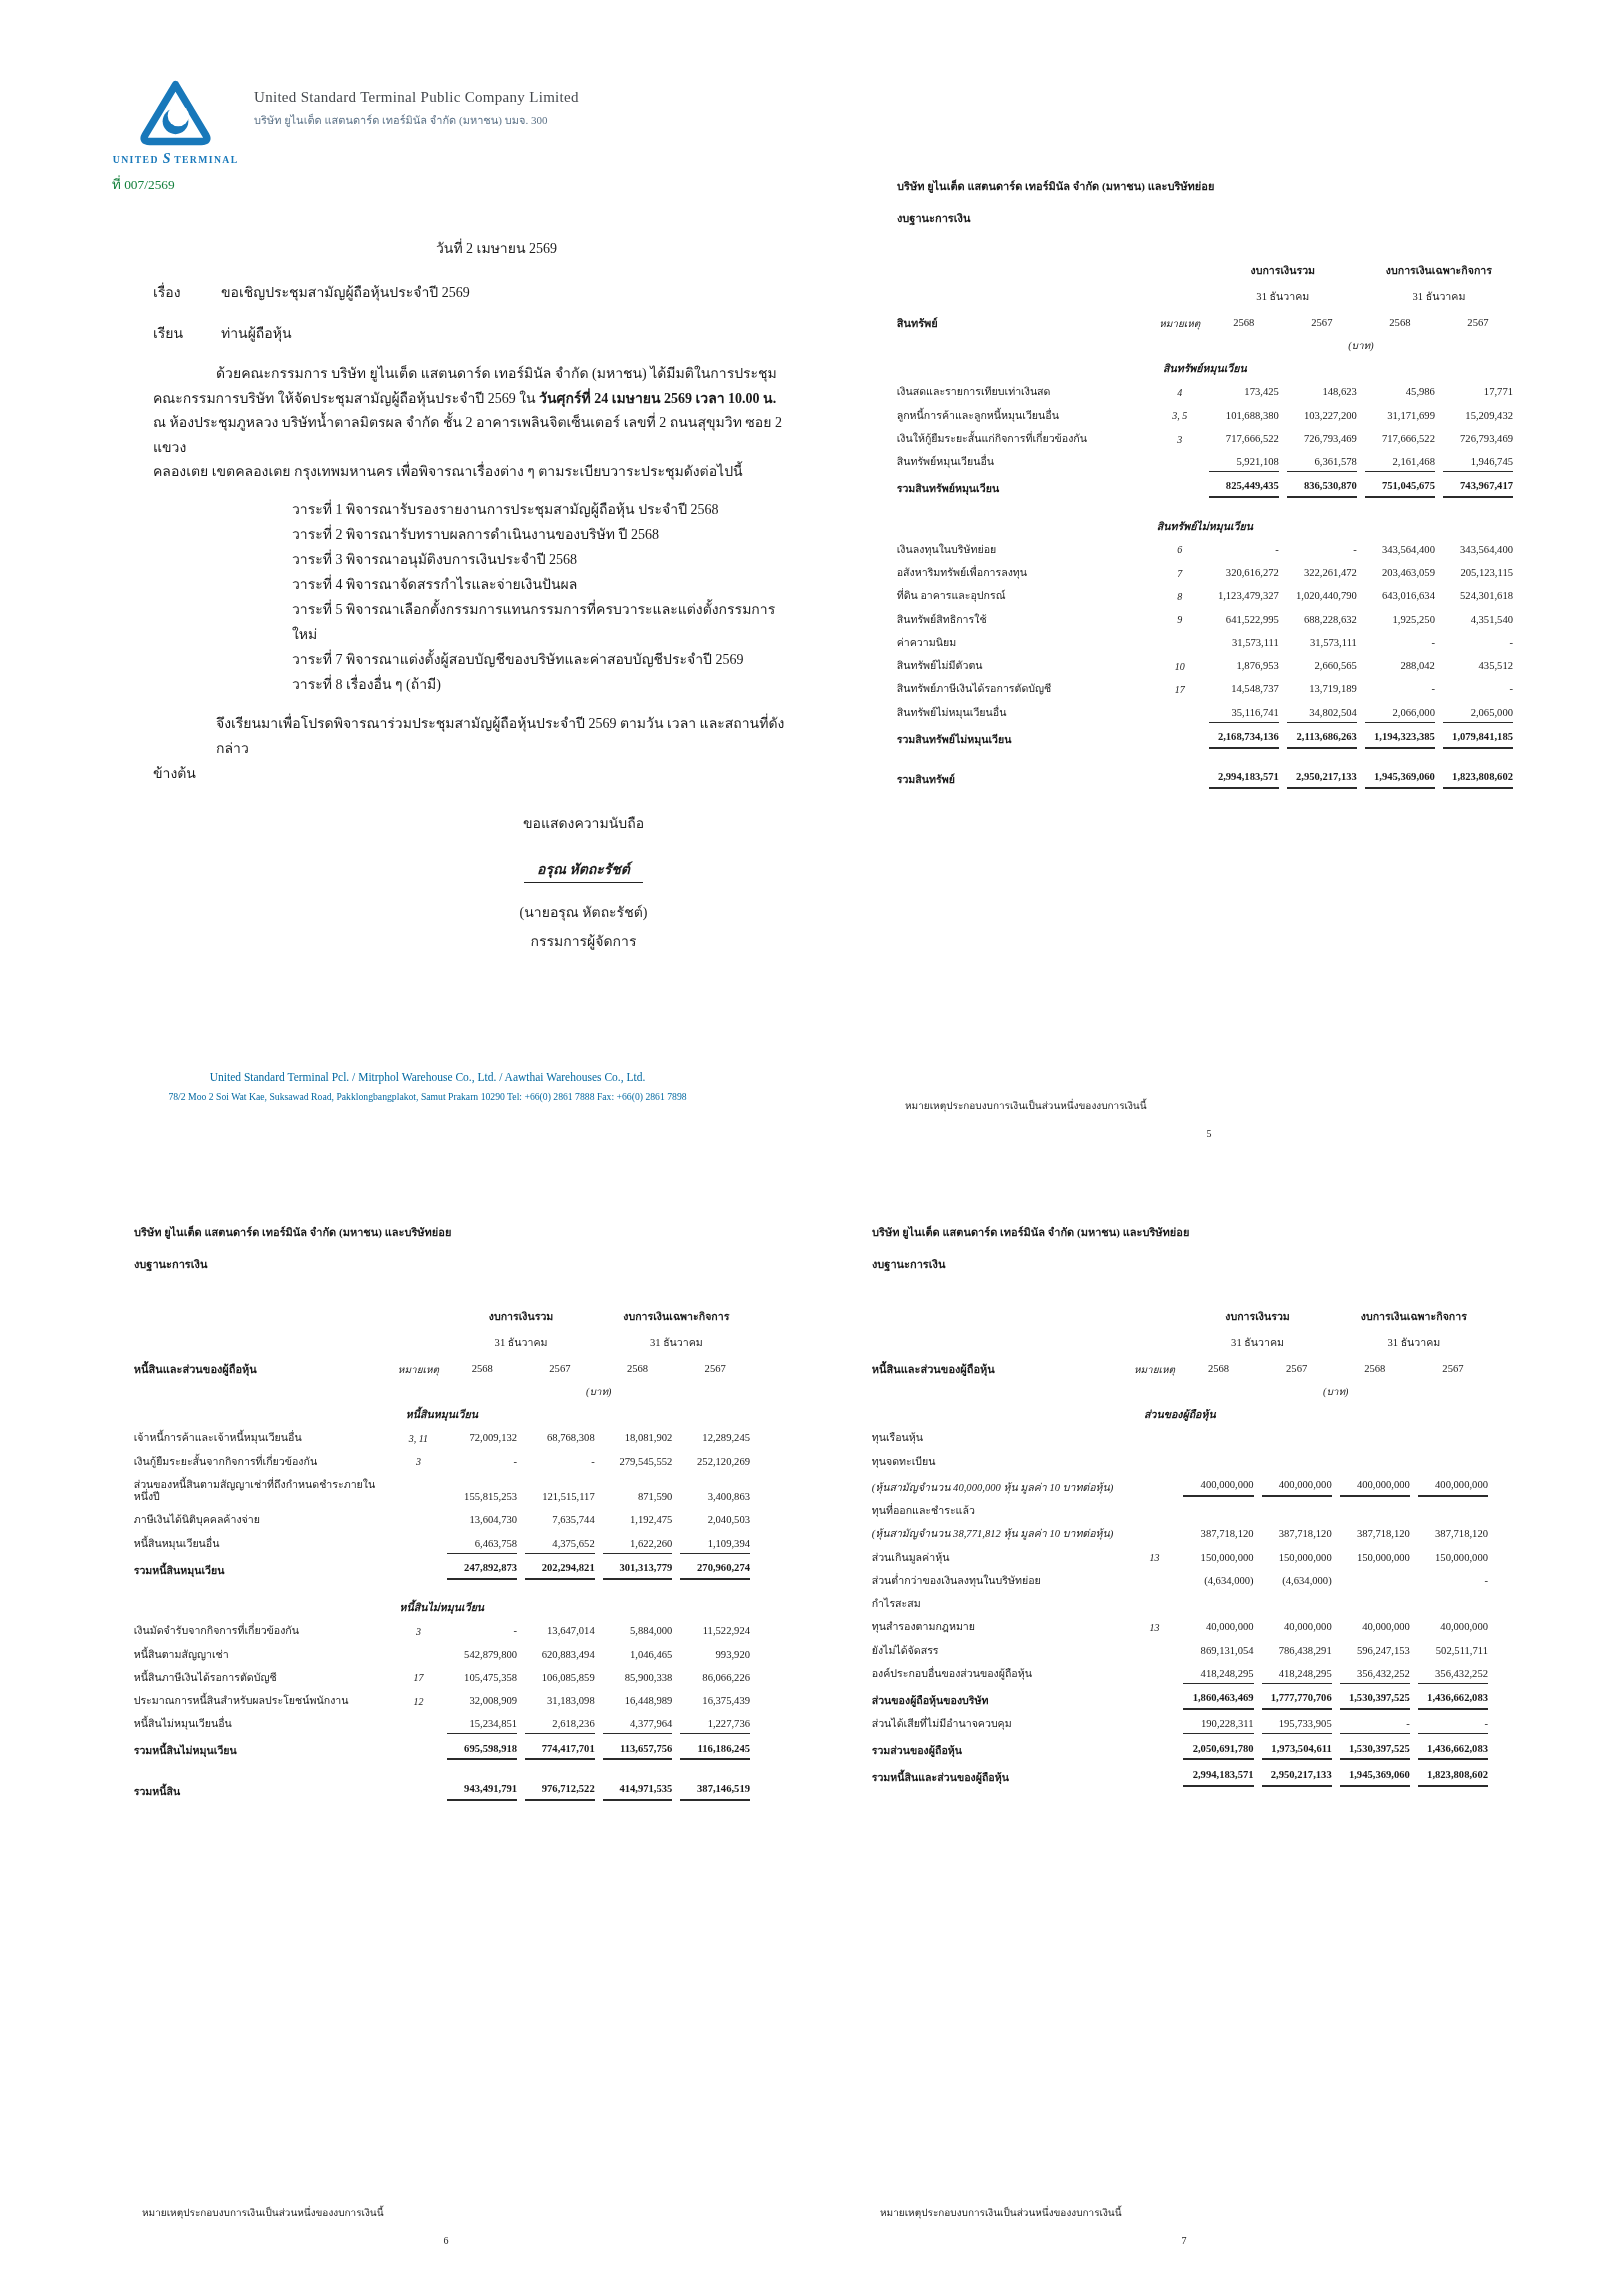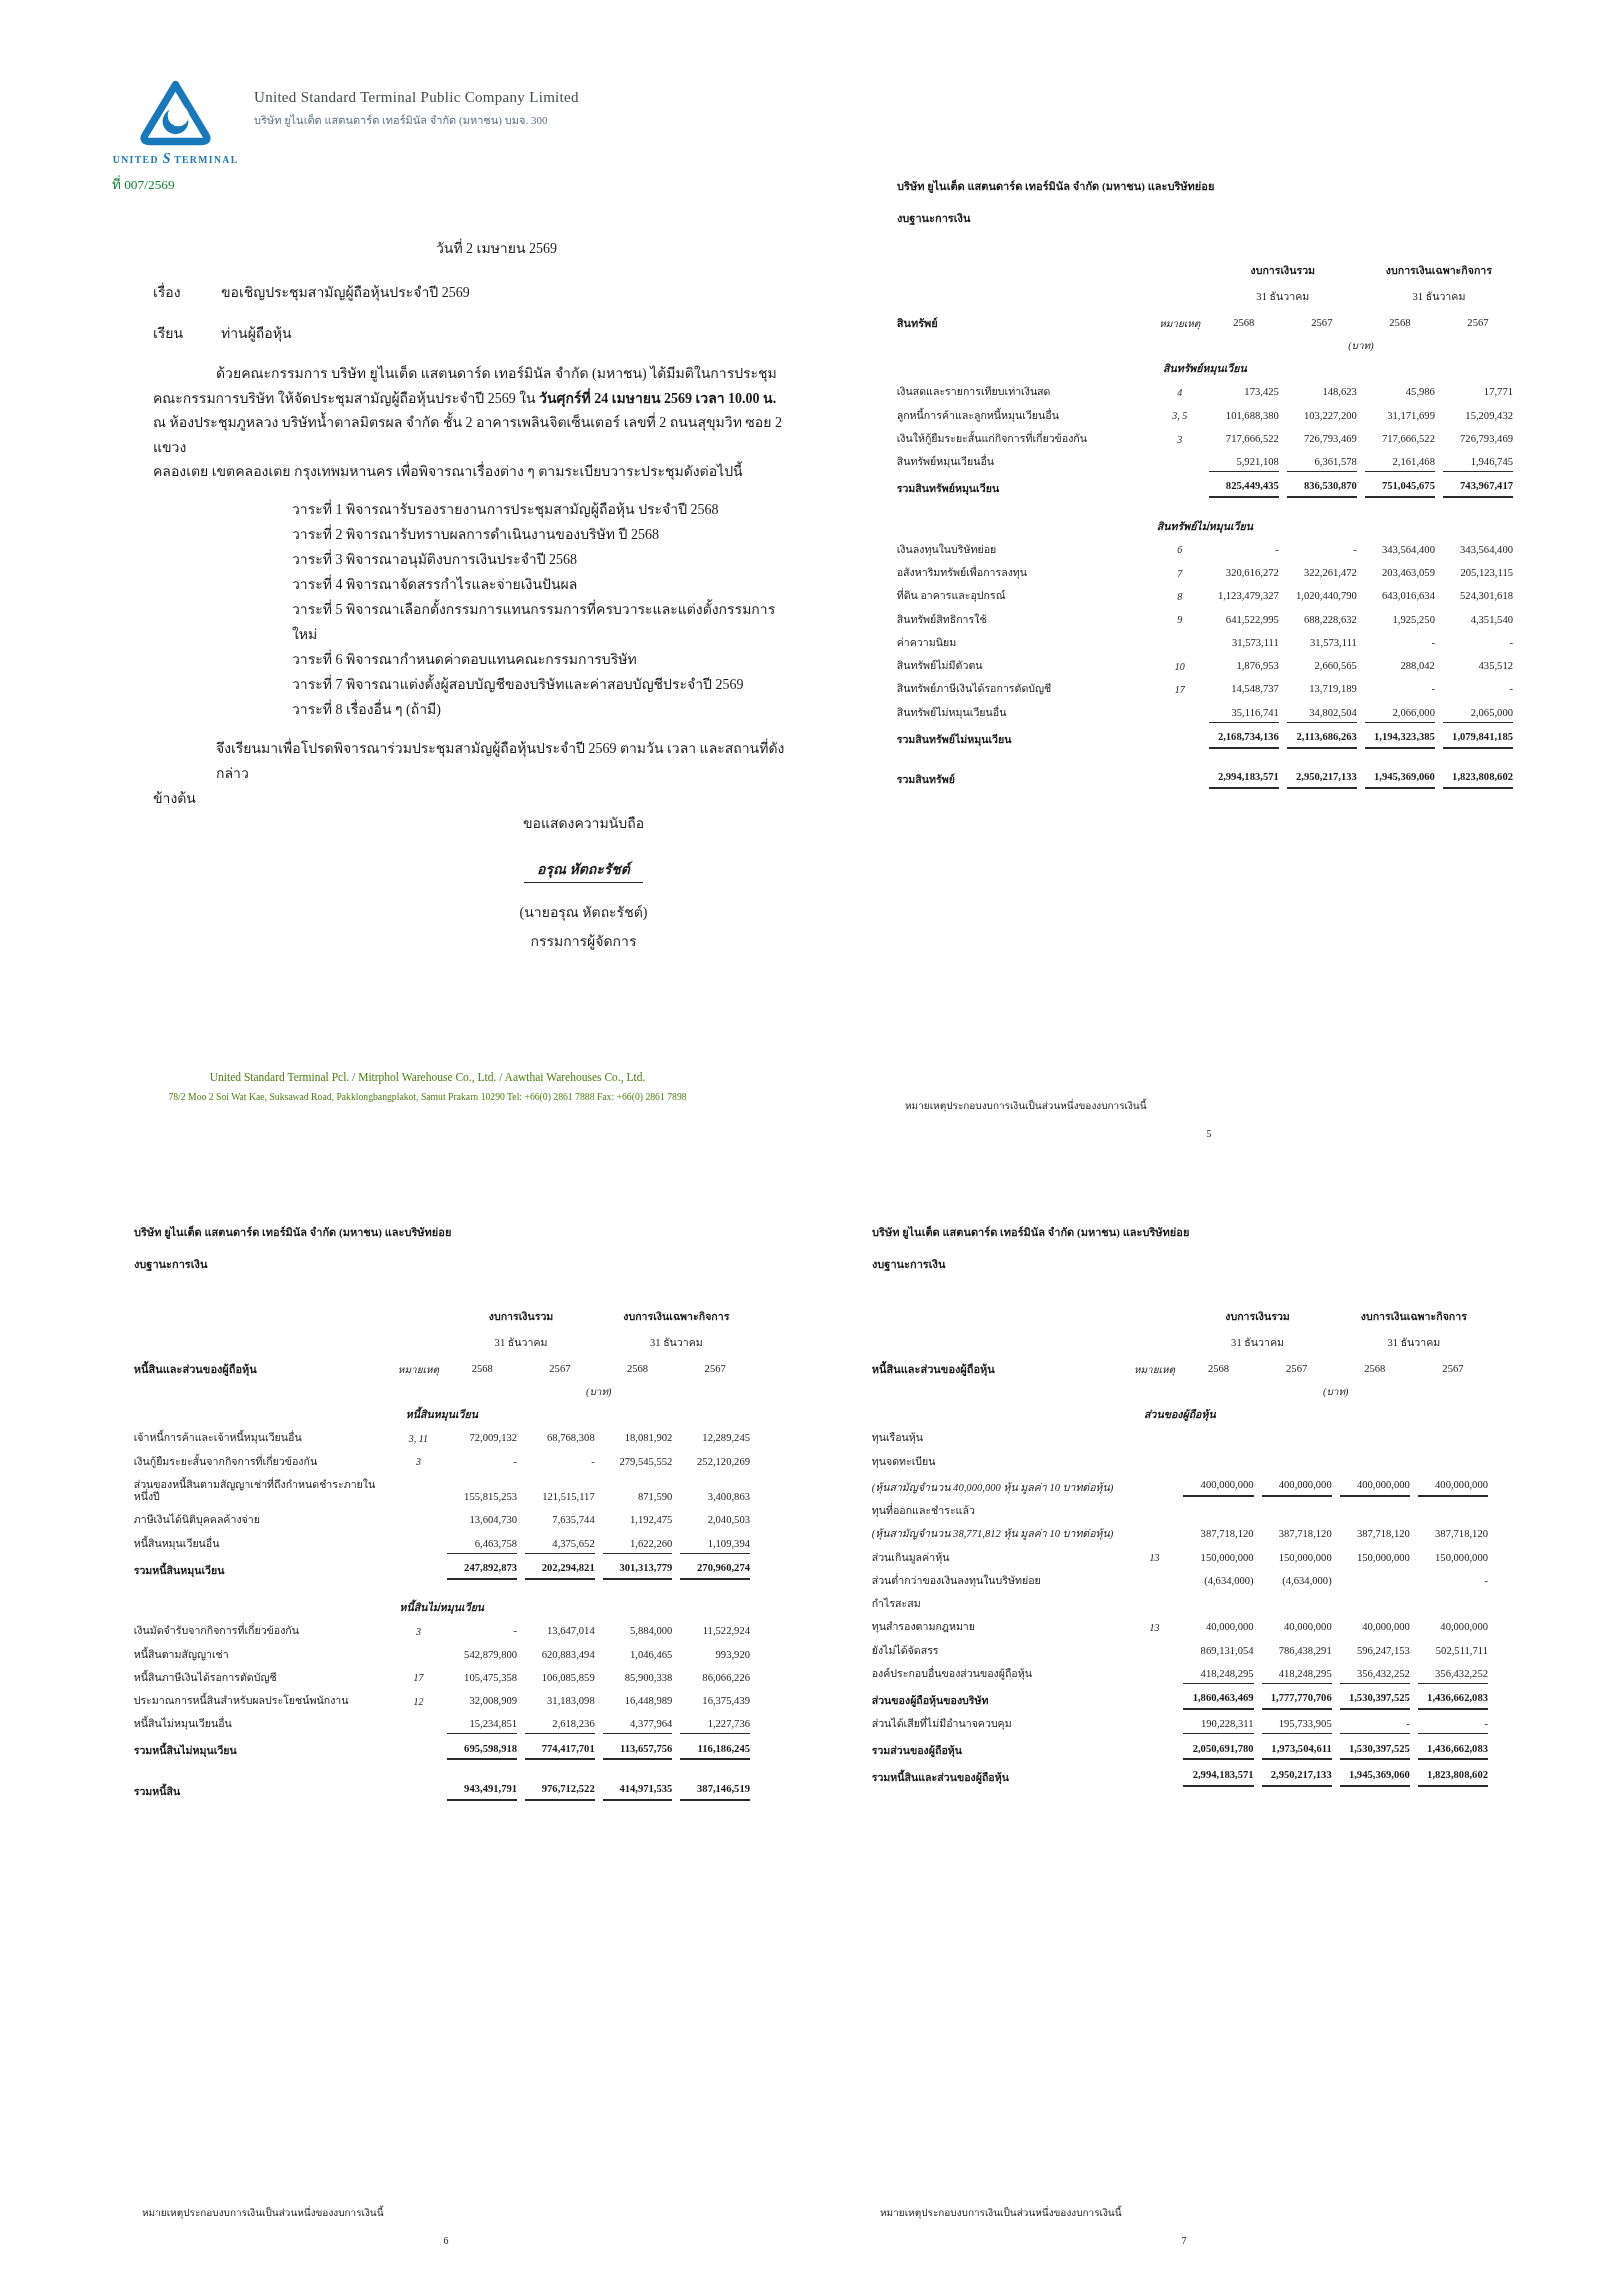--- a/index.html
+++ b/index.html
@@ -29,21 +29,21 @@
   .agenda{margin-top:12px;}
   .agenda-line{padding-left:196px;line-height:25px;}
   .closing{margin-top:14.8px;}
   .closing-line{padding-left:57px;line-height:25px;}
   .closing-line.first{padding-left:120px;}
   .sig-block{position:absolute;top:734px;left:371px;width:249px;text-align:center;font-size:14px;}
   .sig-name{margin-top:24px;font-style:italic;font-weight:bold;border-bottom:1.1px solid #222;
     display:inline-block;padding:0 13px 1.8px;}
   .sig-paren{margin-top:18.5px;}
   .sig-title{margin-top:6.5px;}
-  .letter-footer{position:absolute;bottom:0;left:-32px;right:0;text-align:center;color:#4d7c0f;}
+  .letter-footer{position:absolute;bottom:0;left:-32px;right:0;text-align:center;color:#0369a1;}
   .lf1{font-size:11.5px;}
   .lf2{font-size:9.7px;margin-top:8.3px;}
 
   
   .stmt{position:absolute;font-size:10.6px;color:#1a1a1a;}
   #stmt-assets{left:897px;top:177px;width:624px;height:962px;}
   #stmt-liab{left:134px;top:1223px;width:624px;height:1023px;}
   #stmt-equity{left:872px;top:1223px;width:624px;height:1023px;}
   .st-company{font-weight:bold;font-size:11px;}
   .st-title{font-weight:bold;font-size:11px;margin-top:14px;}
@@ -109,21 +109,20 @@
         <div class="body-line"><span>คณะกรรมการบริษัท ให้จัดประชุมสามัญผู้ถือหุ้นประจำปี 2569 ใน</span><span style="font-weight: bold;"> วันศุกร์ที่ 24 เมษายน 2569  เวลา 10.00 น.</span></div>
         <div class="body-line"><span>ณ ห้องประชุมภูหลวง บริษัทน้ำตาลมิตรผล จำกัด ชั้น 2 อาคารเพลินจิตเซ็นเตอร์ เลขที่ 2 ถนนสุขุมวิท ซอย 2 แขวง</span></div>
         <div class="body-line"><span>คลองเตย เขตคลองเตย กรุงเทพมหานคร เพื่อพิจารณาเรื่องต่าง ๆ ตามระเบียบวาระประชุมดังต่อไปนี้</span></div>
       </div>
     <div class="agenda">
         <div class="agenda-line">วาระที่ 1 พิจารณารับรองรายงานการประชุมสามัญผู้ถือหุ้น ประจำปี 2568</div>
         <div class="agenda-line">วาระที่ 2 พิจารณารับทราบผลการดำเนินงานของบริษัท ปี 2568</div>
         <div class="agenda-line">วาระที่ 3 พิจารณาอนุมัติงบการเงินประจำปี 2568</div>
         <div class="agenda-line">วาระที่ 4 พิจารณาจัดสรรกำไรและจ่ายเงินปันผล</div>
         <div class="agenda-line">วาระที่ 5 พิจารณาเลือกตั้งกรรมการแทนกรรมการที่ครบวาระและแต่งตั้งกรรมการใหม่</div>
-        <div class="agenda-line">วาระที่ 6 พิจารณากำหนดค่าตอบแทนคณะกรรมการบริษัท</div>
         <div class="agenda-line">วาระที่ 7 พิจารณาแต่งตั้งผู้สอบบัญชีของบริษัทและค่าสอบบัญชีประจำปี 2569</div>
         <div class="agenda-line">วาระที่ 8 เรื่องอื่น ๆ (ถ้ามี)</div>
       </div>
     <div class="closing">
         <div class="closing-line first">จึงเรียนมาเพื่อโปรดพิจารณาร่วมประชุมสามัญผู้ถือหุ้นประจำปี 2569 ตามวัน เวลา และสถานที่ดังกล่าว</div>
         <div class="closing-line">ข้างต้น</div>
       </div>
   </div>
 
   <div class="sig-block">

